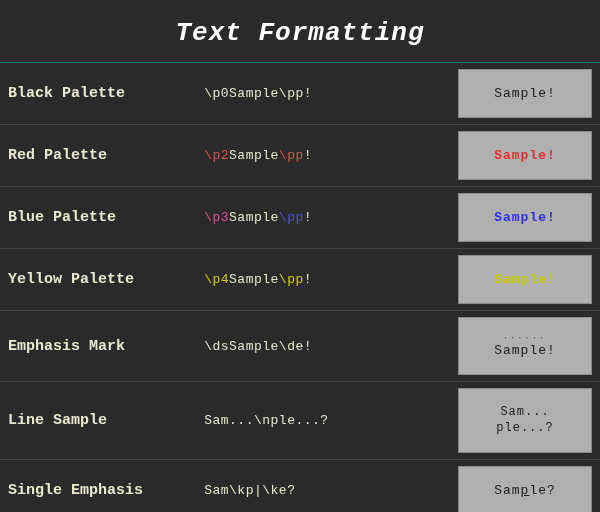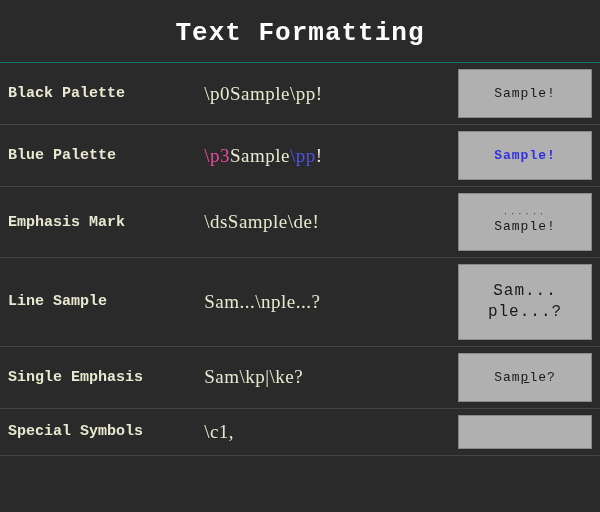--- a/index.html
+++ b/index.html
@@ -9,20 +9,21 @@
       height: 512px;
       background-color: #2a2a2a;
       font-family: 'Courier New', Courier, monospace;
       color: #e8e8e8;
       overflow: hidden;
     }
 
     .title {
       text-align: center;
       font-size: 26px;
+      font-style: italic;
       color: #ffffff;
       padding: 18px 0 14px 0;
       letter-spacing: 1px;
     }
 
     .table {
       width: 100%;
       border-collapse: collapse;
     }
 
@@ -72,51 +73,69 @@
     }
 
     
     .p-white { color: #d0d0d0; font-size: 11px; }
     .p-red { color: #e03030; font-weight: bold; }
     .p-blue { color: #3030e0; font-weight: bold; }
     .p-yellow { color: #c8c800; font-weight: bold; }
     .p-big { font-size: 16px; letter-spacing: 2px; }
 
     .p-linebreak {
-      font-size: 16px;
+      font-size: 12px;
       line-height: 1.3;
       text-align: center;
     }
 
     .code-mono {
-      font-family: Liberation Serif, serif;
-      font-size: 19px;
+      font-family: Liberation Mono, monospace;
+      font-size: 13px;
       margin-left: 6px;
     }
   </style>
 </head>
 <body>
 
 <h1 class="title">Text Formatting</h1>
 
 <table class="table">
   <tbody id="table-body">
   <tr>
         <td class="col-label">Black Palette</td>
         <td class="col-code code-mono">\p0Sample\pp!</td>
         <td class="col-preview">
           <div class="preview-box" style="color: rgb(26, 26, 26);">Sample!</div>
         </td>
       </tr>
       <tr>
+        <td class="col-label">Red Palette</td>
+        <td class="col-code code-mono"><span style="color:#e05050;">\p2</span>Sample<span style="color:#e05050;">\pp</span>!</td>
+        <td class="col-preview">
+          <div class="preview-box">
+            <span class="p-red">Sample!</span>
+          </div>
+        </td>
+      </tr>
+      <tr>
         <td class="col-label">Blue Palette</td>
         <td class="col-code code-mono"><span style="color:#ec4899;">\p3</span>Sample<span style="color:#5050e0;">\pp</span>!</td>
         <td class="col-preview">
           <div class="preview-box">
             <span class="p-blue">Sample!</span>
+          </div>
+        </td>
+      </tr>
+      <tr>
+        <td class="col-label">Yellow Palette</td>
+        <td class="col-code code-mono"><span style="color:#d0d000;">\p4</span>Sample<span style="color:#d0d000;">\pp</span>!</td>
+        <td class="col-preview">
+          <div class="preview-box">
+            <span class="p-yellow">Sample!</span>
           </div>
         </td>
       </tr>
       <tr>
         <td class="col-label">Emphasis Mark</td>
         <td class="col-code code-mono">\dsSample\de!</td>
         <td class="col-preview">
           <div class="preview-box">
             <div style="text-align:center;"><div style="font-size:7px;letter-spacing:3px;color:#333;margin-bottom:1px;">······</div><span>Sample!</span></div>
           </div>

